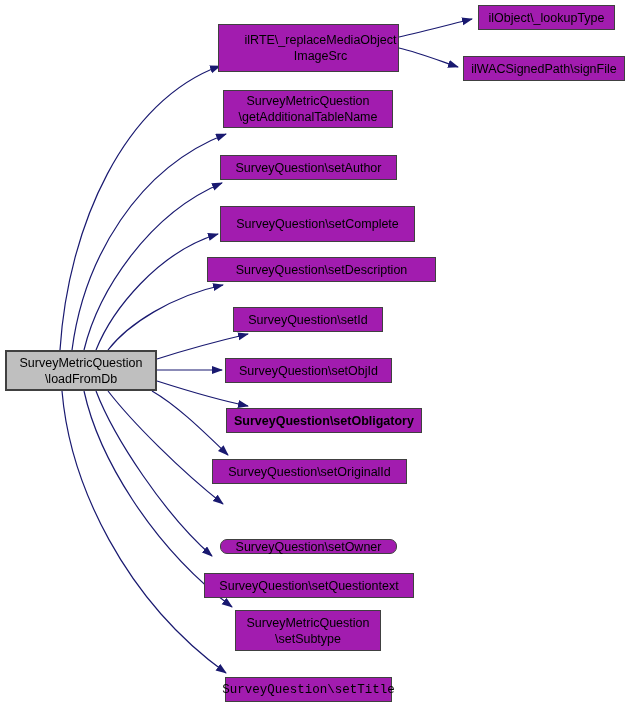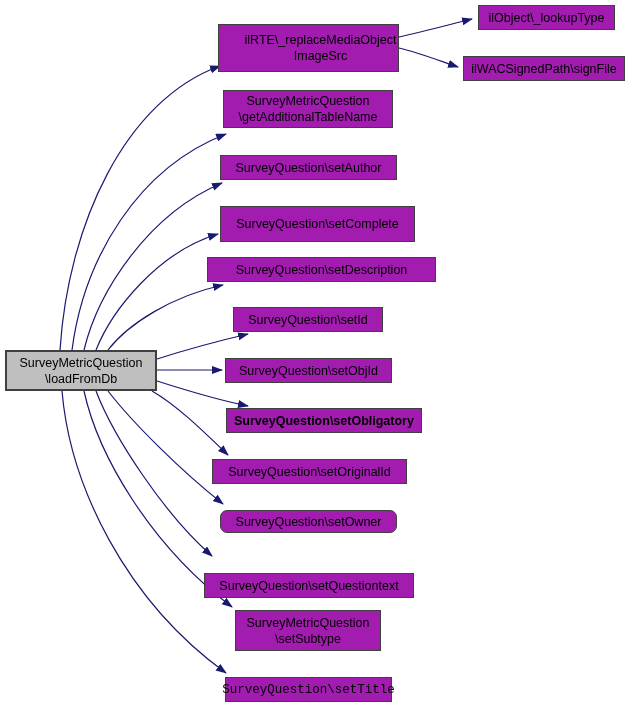--- a/index.html
+++ b/index.html
@@ -101,21 +101,21 @@
       </div>
       <div class="node" style="left: 225px; top: 358px; width: 167px; height: 25px; align-items: center;">
         <div class="line">SurveyQuestion\setObjId</div>
       </div>
       <div class="node" style="left: 226px; top: 408px; width: 196px; height: 25px; font-weight: bold;">
         <div class="line">SurveyQuestion\setObligatory</div>
       </div>
       <div class="node" style="left: 212px; top: 459px; width: 195px; height: 25px;">
         <div class="line">SurveyQuestion\setOriginalId</div>
       </div>
-      <div class="node" style="left: 220px; top: 510px; width: 177px; height: 23px; border-radius: 7px;">
+      <div class="node" style="left: 220px; top: 539px; width: 177px; height: 15px; border-radius: 7px;">
         <div class="line">SurveyQuestion\setOwner</div>
       </div>
       <div class="node" style="left: 204px; top: 573px; width: 210px; height: 25px;">
         <div class="line">SurveyQuestion\setQuestiontext</div>
       </div>
       <div class="node" style="left: 235px; top: 610px; width: 146px; height: 41px;">
         <div class="line">SurveyMetricQuestion</div>
         <div class="line">\setSubtype</div>
       </div>
       <div class="node" style="left: 225px; top: 677px; width: 167px; height: 25px; font-family: Liberation Mono, monospace;">

